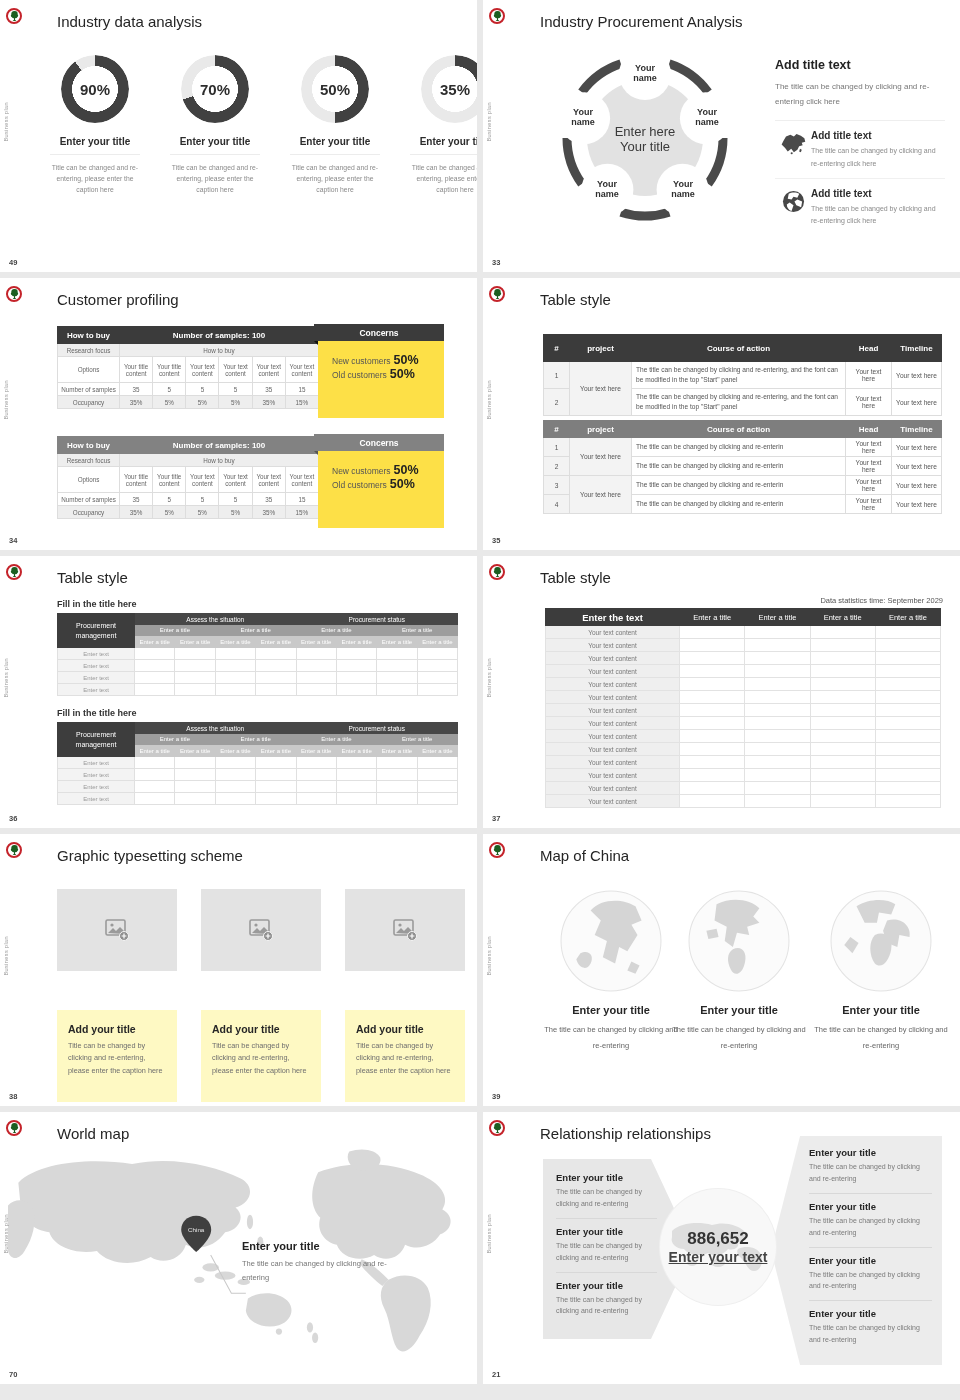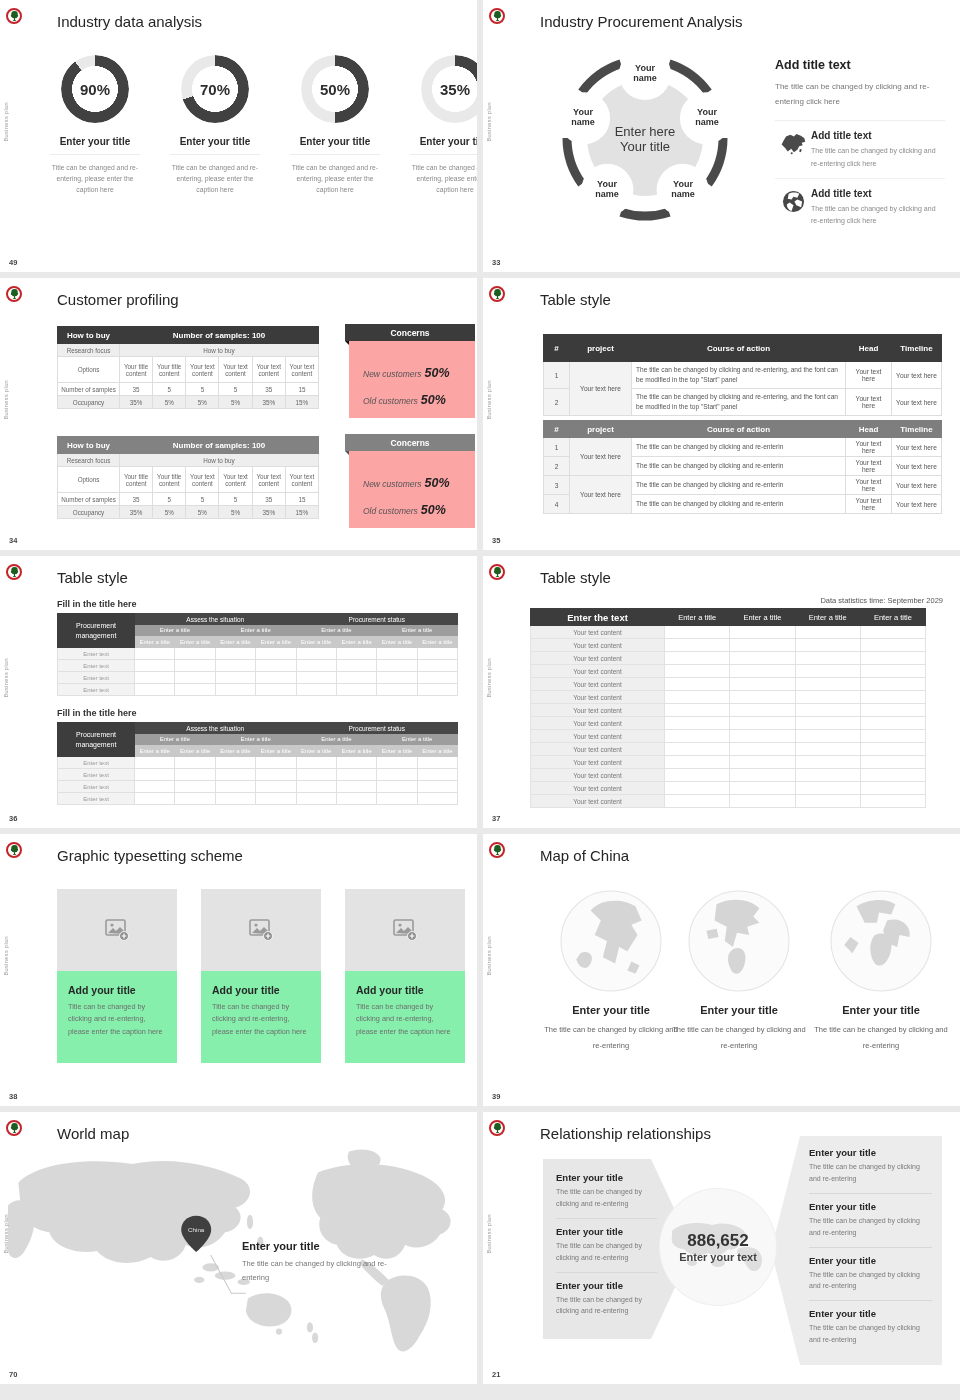--- a/index.html
+++ b/index.html
@@ -31,27 +31,27 @@
 .rtitle{font-size:10px;font-weight:700;color:#2b2b2b;}
 .rcapsm{margin-top:4px;font-size:7px;color:#8a8a8a;line-height:1.75;}
 
 .t34{position:absolute;left:57px;width:262px;border-collapse:collapse;table-layout:fixed;}
 .t34 td{border:1px solid #ddd;font-size:6.3px;color:#666;text-align:center;padding:1px 2px;}
 .t34 .h1 td{border-color:#3b3b3b;background:#3b3b3b;color:#fff;font-weight:700;font-size:8px;height:17px;}
 .t34.gray .h1 td{border-color:#828282;background:#828282;}
 .t34 .lite td{background:#eeeeee;}
 .t34 .opt{height:26px;}
 .t34 tr{height:13px;}
-.concerns{position:absolute;left:349px;width:126px;height:92px;background:#fca5a5;}
+.concerns{position:absolute;left:318px;width:126px;height:92px;background:#fde047;}
 .chead{position:absolute;left:-4px;top:-2px;right:0;height:17px;background:#3b3b3b;color:#fff;font-size:8.5px;font-weight:700;display:flex;align-items:center;justify-content:center;}
 .chead::before{content:"";position:absolute;left:0;top:100%;border:2px solid transparent;border-top-color:#111;border-right-color:#111;}
 .concerns.gray .chead{background:#828282;}
 .concerns.gray .chead::before{border-top-color:#555;border-right-color:#555;}
 .cbody{position:absolute;left:14px;top:27px;}
-.cline{font-size:8.5px;color:#555;margin-top:13px;font-style:italic;}
+.cline{font-size:8.5px;color:#555;margin-top:0;}
 .cline b{font-size:12.5px;color:#222;margin-left:3px;}
 
 .t35{position:absolute;left:60px;width:398px;border-collapse:collapse;table-layout:fixed;}
 .t35 td{border:1px solid #ddd;font-size:6.6px;color:#555;padding:2px 4px;}
 .t35 .h td{border-color:#3b3b3b;background:#3b3b3b;color:#fff;font-weight:700;font-size:8px;height:16px;text-align:center;padding:0;}
 .t35.gray .h td{border-color:#7e7e7e;background:#7e7e7e;}
 .t35 .shade{background:#f3f3f3;text-align:center;}
 .t35 .crs{text-align:left;line-height:1.5;}
 .t35 .ctr{text-align:center;}
 .t35 tr{height:27px;}
@@ -61,29 +61,29 @@
 .flabel{position:absolute;left:57px;font-size:9px;font-weight:700;color:#333;}
 .t36{position:absolute;left:57px;width:401px;border-collapse:collapse;table-layout:fixed;}
 .t36 td{border:1px solid #e0e0e0;font-size:6px;text-align:center;padding:0;}
 .t36 .corner{background:#3d3d3d;border-color:#3d3d3d;color:#fff;font-size:7px;line-height:1.4;}
 .t36 .ha{background:#474747;border-color:#474747;color:#fff;font-size:6.5px;height:11px;}
 .t36 .hb{background:#9d9d9d;border-color:#9d9d9d;color:#fff;height:11px;}
 .t36 .hc{background:#c9c9c9;border-color:#c9c9c9;color:#fff;height:12px;}
 .t36 .rl{background:#f3f3f3;color:#999;height:12px;}
 
 .note{position:absolute;right:17px;top:40px;font-size:7.5px;color:#555;text-align:right;}
-.t37{position:absolute;left:47px;top:52px;width:396px;border-collapse:collapse;table-layout:fixed;}
+.t37{position:absolute;left:62px;top:52px;width:396px;border-collapse:collapse;table-layout:fixed;}
 .t37 td{border:1px solid #e2e2e2;font-size:6.5px;color:#777;text-align:center;height:13px;padding:0;}
 .t37 .h td{border-color:#3c3c3c;background:#3c3c3c;color:#fff;height:17px;font-size:7.5px;}
 .t37 .h .main{font-size:9.5px;font-weight:700;}
 .t37 .rl{background:#efefef;}
 
 .card{position:absolute;top:55px;width:120px;height:174px;}
 .cimg{height:82px;background:#e3e3e3;display:flex;align-items:center;justify-content:center;}
-.ctxt{height:92px;background:#86efac;padding:13px 11px;}
+.ctxt{height:92px;background:#fef9c3;padding:13px 11px;margin-top:39px;}
 .ct{font-size:10.5px;font-weight:700;color:#262626;}
 .cc{margin-top:5px;font-size:7.3px;color:#6e6e6e;line-height:1.68;}
 
 .globe{position:absolute;top:56px;}
 .gt{position:absolute;top:170px;width:140px;text-align:center;}
 .gtt{font-size:11px;font-weight:700;color:#262626;}
 .gtc{margin-top:6px;font-size:7.5px;color:#666;line-height:2.1;}
 
 .wmap{position:absolute;left:8px;top:30px;}
 .wt{position:absolute;left:242px;top:128px;width:160px;}
@@ -92,21 +92,21 @@
 
 .lpanel{position:absolute;left:60px;top:47px;width:150px;height:180px;background:#e7e7e7;clip-path:polygon(0 0,72% 0,100% 50%,72% 100%,0 100%);padding:6px 36px 0 13px;}
 .rpanel{position:absolute;left:288px;top:24px;width:171px;height:229px;background:#ececec;clip-path:polygon(17% 0,100% 0,100% 100%,17% 100%,0 50%);padding:4px 10px 0 38px;}
 .pitem{padding:7px 0 8px;border-bottom:1px solid #d8d8d8;}
 .pitem:last-child{border-bottom:none;}
 .pt{font-size:9.5px;font-weight:700;color:#262626;}
 .pc{margin-top:3px;font-size:7px;color:#7a7a7a;line-height:1.7;}
 .pcirc{position:absolute;left:177px;top:77px;width:116px;height:116px;border-radius:50%;background:#f8f8f8;box-shadow:0 0 0 1px #efefef;display:flex;flex-direction:column;align-items:center;justify-content:center;z-index:2;overflow:hidden;}
 .pcirc svg{position:absolute;left:8px;top:30px;}
 .pnum{position:relative;z-index:1;font-size:17px;font-weight:700;color:#333;text-align:right;}
-.psub{position:relative;z-index:1;font-size:11px;font-weight:700;color:#444;}
+.psub{position:relative;z-index:1;font-size:14px;font-weight:700;color:#444;text-decoration:underline;}
 </style>
 </head>
 <body>
 
 <div class="page">
 
   <div class="slide">
     <div class="logo">
         <svg width="9" height="11" viewBox="0 0 10 12">
           <path d="M5 0C2 0 1 2.2 1.6 3.6.5 4.4.8 6.4 2.2 6.8 2.8 8 4 8.2 4.4 7.6L4.4 9.5 3 11 7 11 5.6 9.5 5.6 7.6C6.4 8.3 7.6 7.8 8 6.8 9.3 6.3 9.5 4.4 8.4 3.6 9 2 8 0 5 0Z" fill="#1b5e20"></path>

